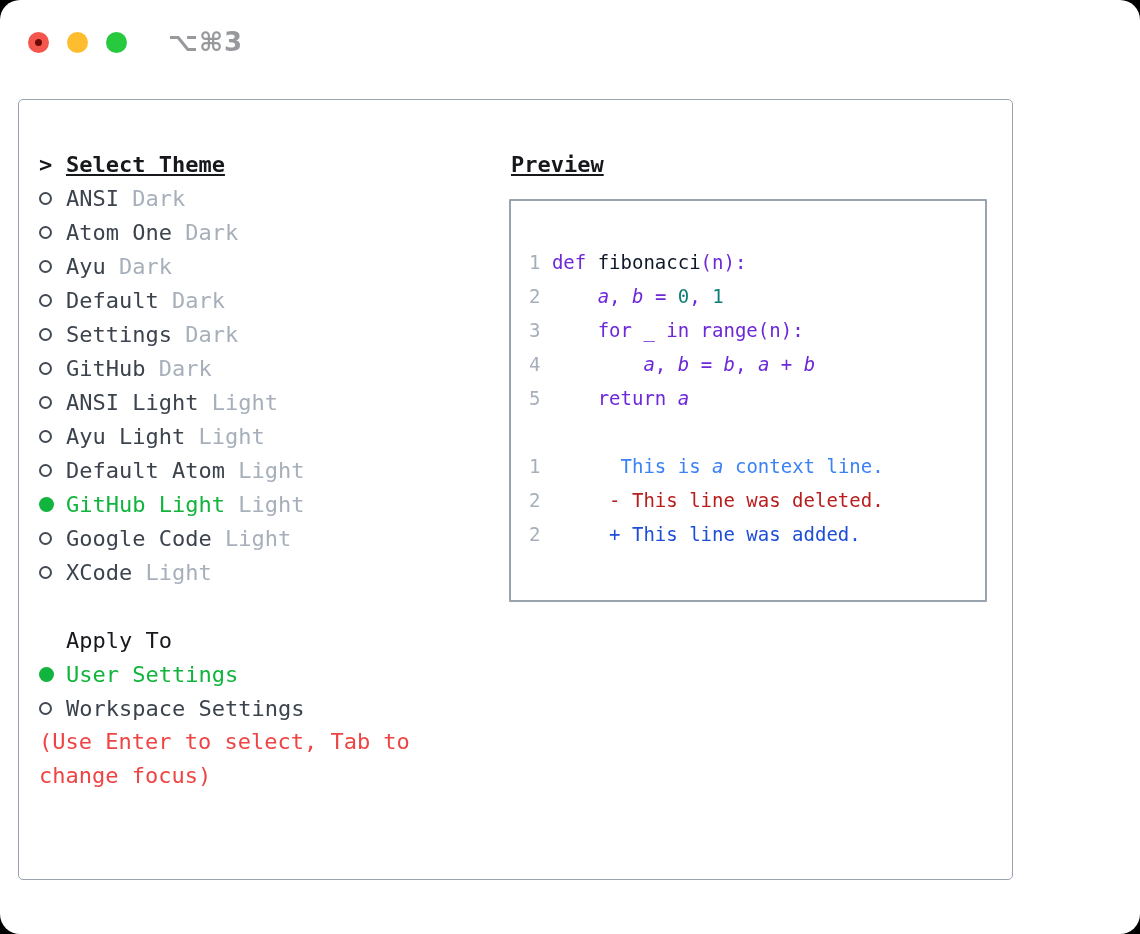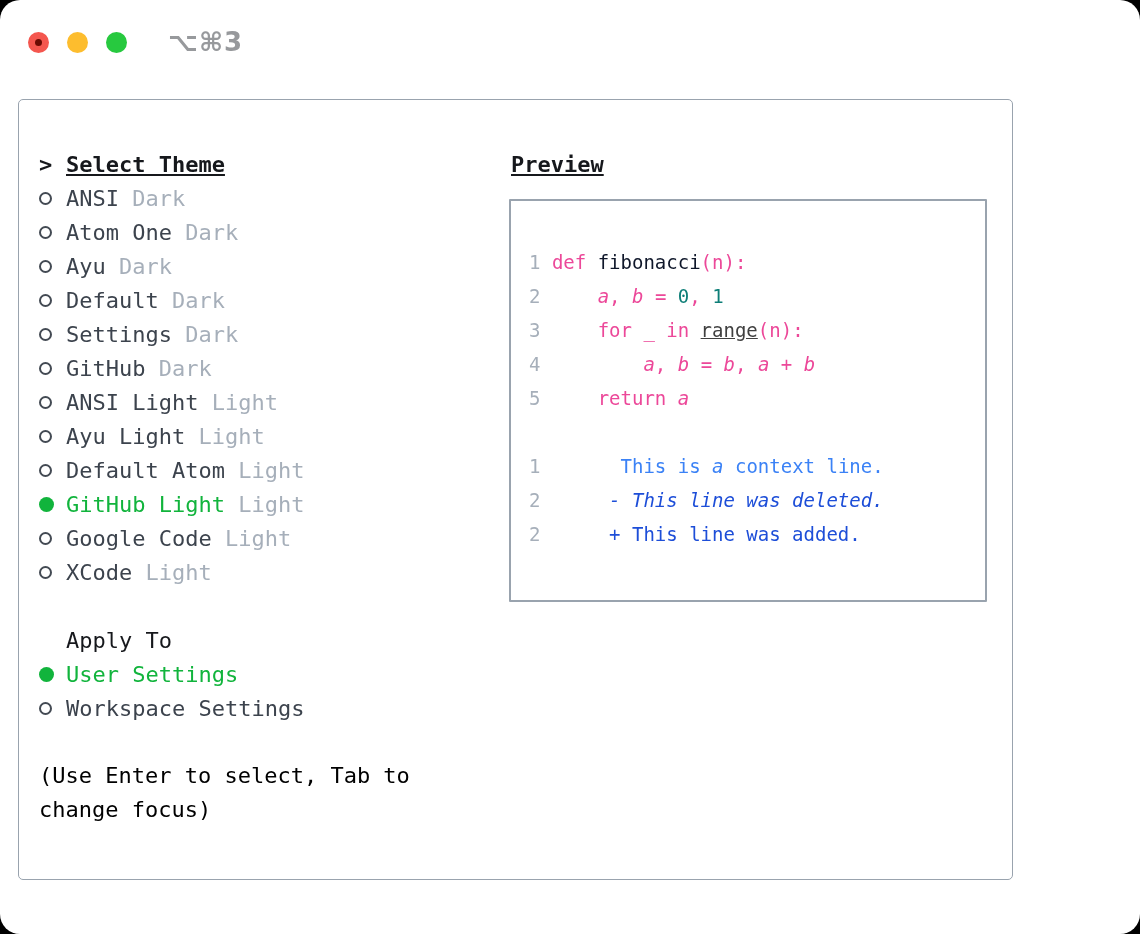--- a/index.html
+++ b/index.html
@@ -35,35 +35,35 @@
   .marker{width:27px;flex:none;display:flex;align-items:center;}
   .ring{width:13px;height:13px;border-radius:50%;border:2px solid #434a53;box-sizing:border-box;}
   .dot-sel{width:15px;height:15px;border-radius:50%;background:#11b43c;}
   .prompt{color:#16181c;font-weight:bold;font-size:22px;}
   .heading{color:#16181c;font-weight:bold;font-size:22px;text-decoration:underline;}
   .subheading{color:#16181c;font-size:22px;}
   .t-name{color:#3c434d;}
   .t-name.sel{color:#11b43c;}
   .t-variant{color:#a6afba;}
   .blankline{height:34px;}
-  .help{font-size:22px;line-height:34px;color:#000000;white-space:pre;margin-top:34px;}
+  .help{font-size:22px;line-height:34px;color:#ef4444;white-space:pre;}
   .preview-title-row{height:34px;display:flex;align-items:center;margin-left:12px;}
   .preview-box{
     margin-top:18px;margin-left:10px;width:478px;height:403px;
     border:2px solid #99a3ae;box-sizing:border-box;
     padding:44px 0 0 18px;border-radius:1px;overflow:hidden;
   }
   .pline{height:34px;line-height:34px;white-space:pre;font-size:19px;}
   .lnum{color:#a6afba;}
-  .tk-code{color:#ec4899;text-align:center;}
+  .tk-code{color:#6d28d9;text-align:center;}
   .tk-func{color:#0f172a;}
   .tk-num{color:#0d7e77;}
-  .tk-builtin{color:#404040;text-decoration:underline;}
+  .tk-builtin{color:#6d28d9;}
   .tk-ctx{color:#3b82f6;}
-  .tk-del{color:#1d4ed8;font-style:italic;}
+  .tk-del{color:#b91c1c;}
   .tk-add{color:#1d4ed8;}
   .tk-i{font-style:italic;}
 </style>
 </head>
 <body>
 
 <div class="window">
 
   <div class="titlebar">
     <span class="tl-dot tl-red"></span>

